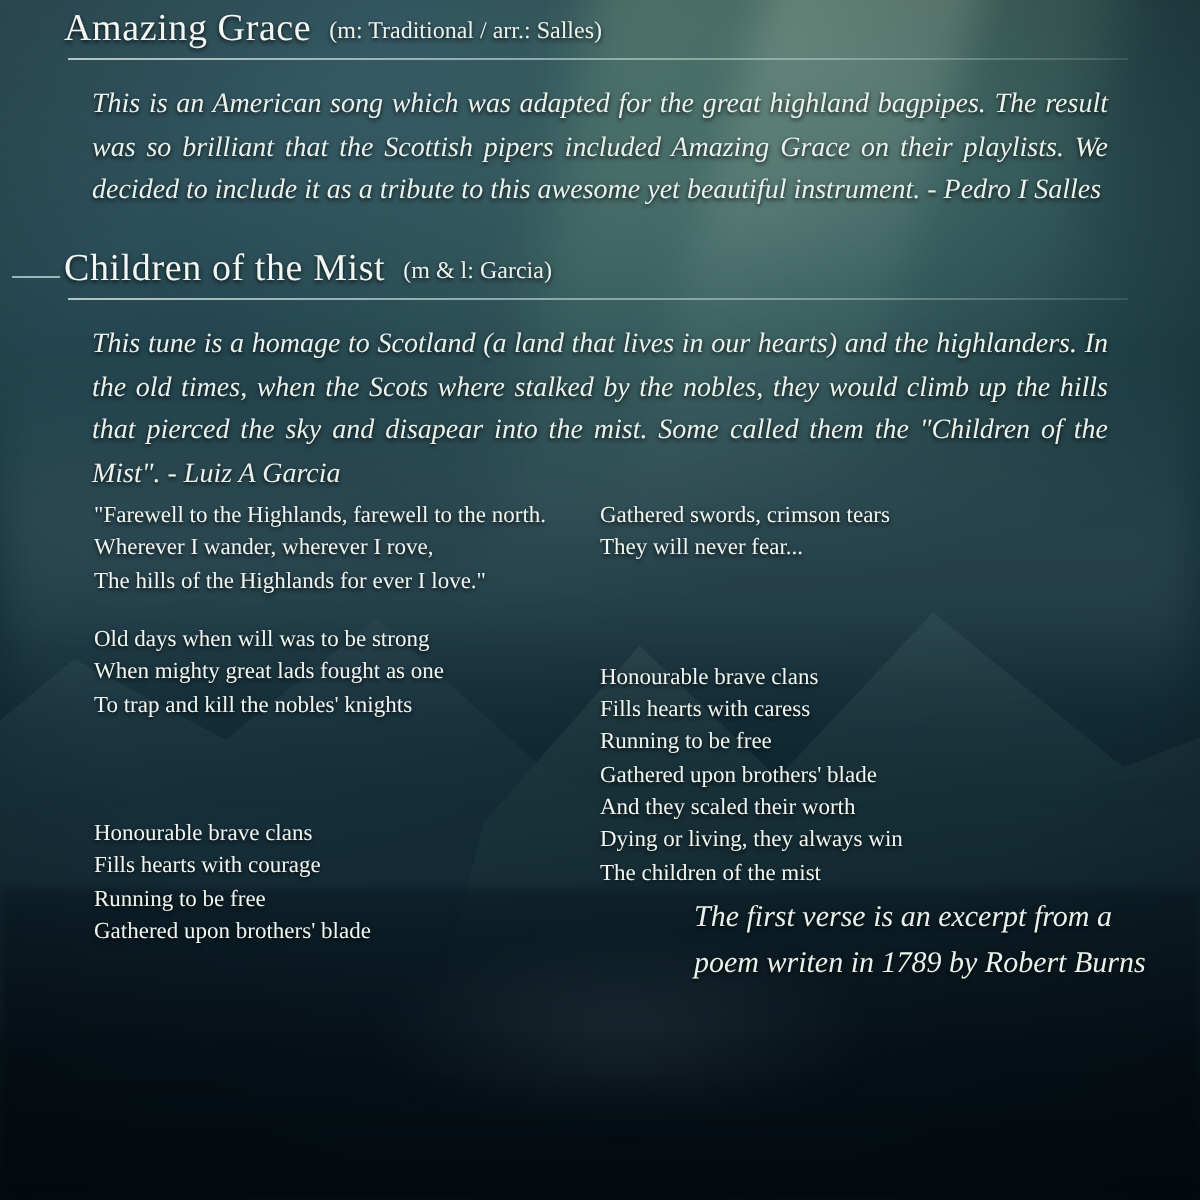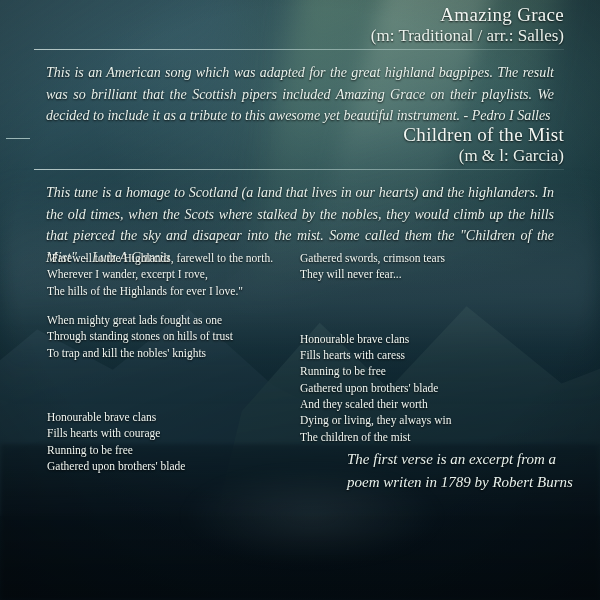--- a/index.html
+++ b/index.html
@@ -129,36 +129,35 @@
   .song {
     position: absolute;
     left: 0;
     width: 100%;
   }
   .song-1 { top: 4px; }
   .song-2 { top: 124px; }
 
   .title-row {
     display: flex;
-    align-items: flex-end;
+    align-items: center;
     padding-left: 32px;
     padding-right: 36px;
-    flex-direction: column;
   }
   .song-title {
     font-family: "Liberation Serif", serif;
     font-size: 19px;
     color: #f2f7f3;
     letter-spacing: 0.3px;
     text-shadow: 0 1px 2px rgba(0,0,0,0.8);
     white-space: nowrap;
   }
   .song-credit {
     font-family: "Liberation Serif", serif;
-    font-size: 17px;
+    font-size: 12px;
     color: #eaf2ec;
     margin-left: 9px;
     text-shadow: 0 1px 2px rgba(0,0,0,0.85);
     white-space: nowrap;
   }
   .title-rule {
     margin: 3px 36px 0 34px;
     height: 1px;
     background: linear-gradient(90deg, rgba(225,240,235,0.75), rgba(200,225,220,0.45) 70%, rgba(180,210,205,0.15));
   }
@@ -259,26 +258,26 @@
         <span class="song-credit">(m &amp; l: Garcia)</span>
       </div>
       <div class="title-rule"></div>
       <div class="description">This tune is a homage to Scotland (a land that lives in our hearts) and the highlanders. In the old times, when the Scots where stalked by the nobles, they would climb up the hills that pierced the sky and disapear into the mist. Some called them the "Children of the Mist". - Luiz A Garcia</div>
     </div>
 
     <div class="lyrics">
       <div class="lyrics-col left">
         <div class="stanza">
           <div class="line">"Farewell to the Highlands, farewell to the north.</div>
-          <div class="line">Wherever I wander, excerpt I rove,</div>
+          <div class="line">Wherever I wander, wherever I rove,</div>
           <div class="line">The hills of the Highlands for ever I love."</div>
         </div>
         <div class="stanza">
+          <div class="line">Old days when will was to be strong</div>
           <div class="line">When mighty great lads fought as one</div>
-          <div class="line">Through standing stones on hills of trust</div>
           <div class="line">To trap and kill the nobles' knights</div>
         </div>
         <div class="stanza">
           <div class="line">Honourable brave clans</div>
           <div class="line">Fills hearts with courage</div>
           <div class="line">Running to be free</div>
           <div class="line">Gathered upon brothers' blade</div>
         </div>
       </div>
 

